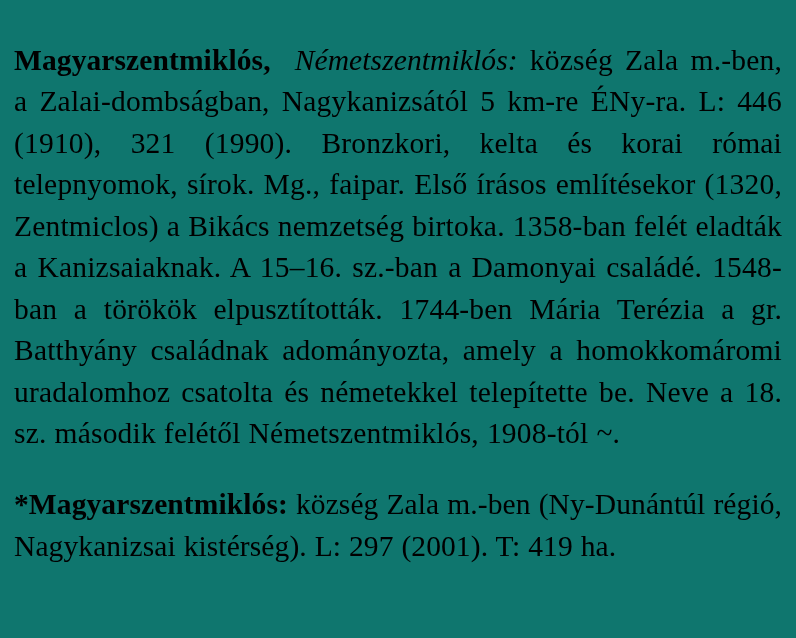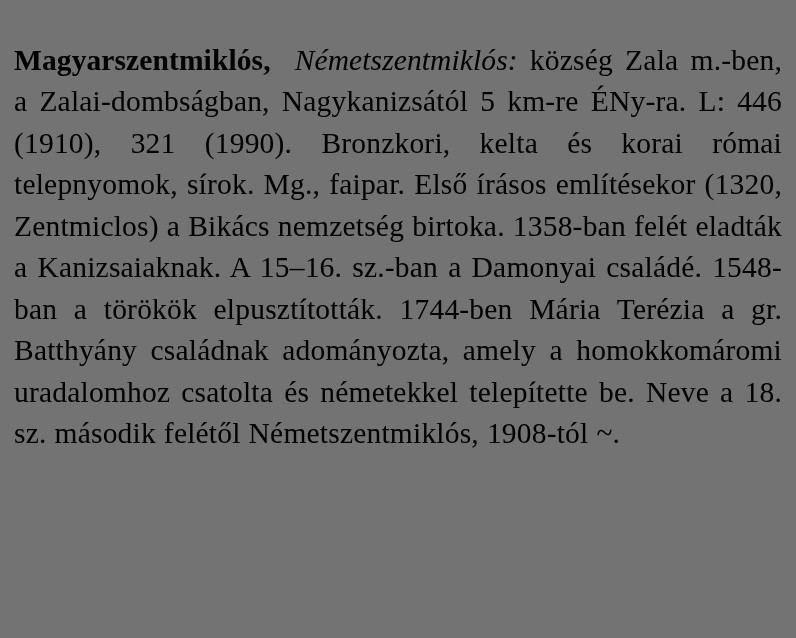--- a/index.html
+++ b/index.html
@@ -12,21 +12,21 @@
     height: 638px;
     overflow: hidden;
     font-family: "Liberation Serif", serif;
     color: #000000;
   }
   .page {
     box-sizing: border-box;
     width: 796px;
     height: 638px;
     padding: 10px 14px 0 14px;
-    background: #737373;
+    background: #0f766e;
   }
   .entry {
     font-size: 29.5px;
     line-height: 41.5px;
     text-align: justify;
     text-justify: inter-word;
     letter-spacing: 0.1px;
     word-spacing: 0.4px;
     hyphens: manual;
   }
@@ -46,14 +46,17 @@
 </style>
 </head>
 <body>
 
 <div class="page">
 
   <p class="entry">
     <span class="headword">Magyarszentmiklós,</span><span>&nbsp; </span><span class="altname">Németszentmiklós:</span><span class="gap-wide"> község Zala m.-ben, a Zalai-dombságban, Nagykanizsától 5 km-re ÉNy-ra. L: 446 (1910), 321 (1990). Bronzkori, kelta és korai római telepnyomok, sírok. Mg., faipar. Első írásos említésekor (1320, Zentmiclos) a Bikács nemzetség birtoka. 1358-ban felét eladták a Kanizsaiaknak. A 15–16. sz.-ban a Damonyai családé. 1548-ban a törökök elpusztították. 1744-ben Mária Terézia a gr. Batthyány családnak adományozta, amely a homokkomáromi uradalomhoz csatolta és németekkel telepítette be. Neve a 18. sz. második felétől Németszentmiklós, 1908-tól ~.</span>
   </p>
 
+  <p class="entry">
+    <span class="headword">*Magyarszentmiklós:</span><span> község Zala m.-ben (Ny-Dunántúl régió, Nagykanizsai kistérség). L: 297 (2001). T: 419 ha.</span>
+  </p>
 
 </div>
 
 </body></html>

